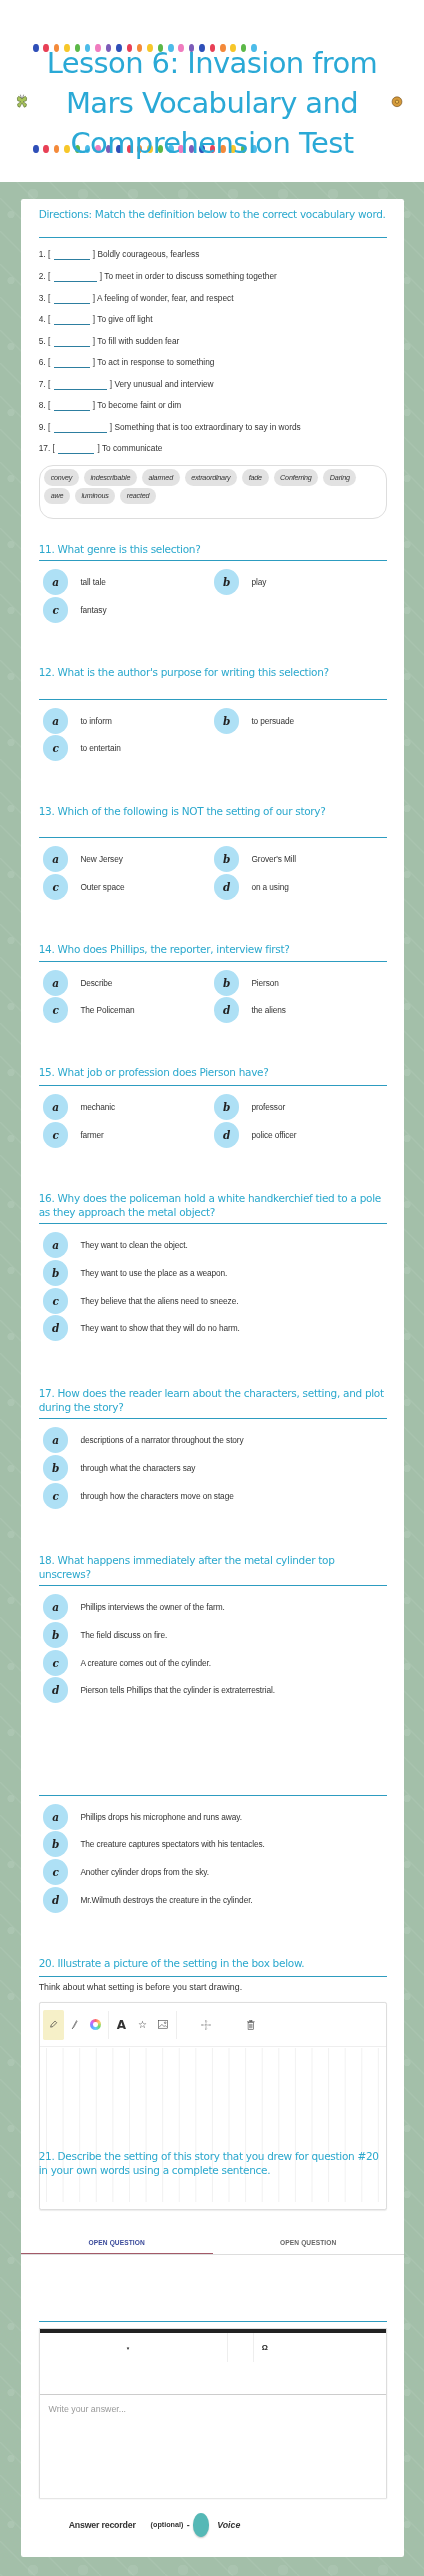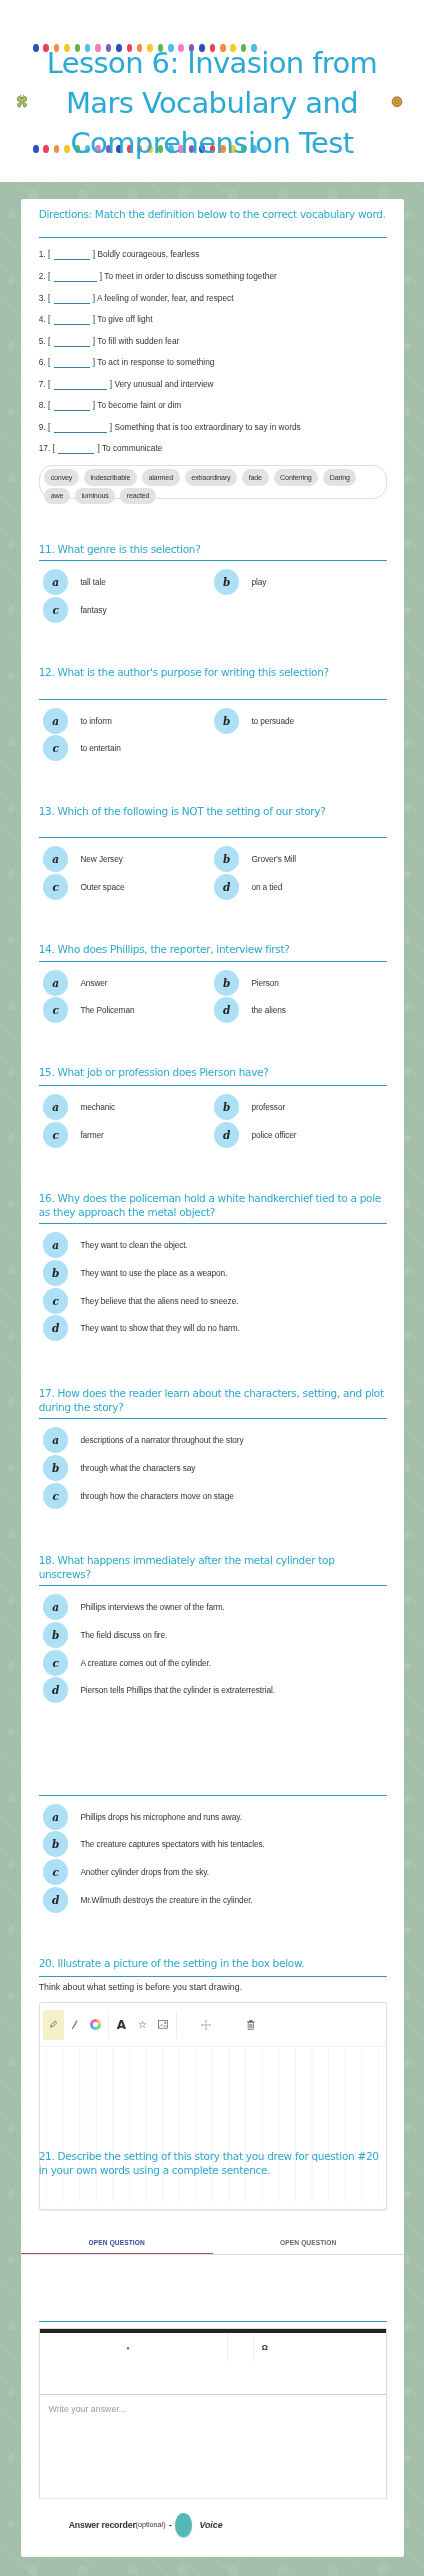--- a/index.html
+++ b/index.html
@@ -48,23 +48,23 @@
   .rule { position: absolute; left: 17.7px; width: 348px; height: 0.6px; background: #2d9cc0; }
   .fill-item {
     position: absolute; left: 17.7px; font-size: 8.3px; color: #333; white-space: nowrap;
     display: flex; align-items: baseline; font-family: "Liberation Sans", sans-serif;
   }
   .fill-item .blank {
     display: inline-block; border-bottom: 0.6px solid #2d7ea0; height: 12px; margin: 0 3.3px 0 3.3px;
     position: relative; top: 3.3px;
   }
   .word-bank {
-    position: absolute; left: 17.7px; top: 266px; width: 348px; height: 34px;
+    position: absolute; left: 17.7px; top: 266px; width: 348px; height: 54px;
     border: 0.6px solid #ddd; border-radius: 14px; padding: 3.3px 4.4px;
-    display: flex; flex-wrap: wrap; gap: 1.7px 5px; align-content: flex-start;
+    display: flex; flex-wrap: wrap; gap: 1.7px 5px; align-content: flex-start; font-style: italic;
   }
   .chip {
     background: #e2e2e2; border-radius: 8.8px; padding: 2.8px 6.6px; font-size: 7.2px; color: #333;
     height: 16.6px; line-height: 11px; letter-spacing: -0.2px;
   }
   .opt { position: absolute; display: flex; align-items: center; height: 24px; }
   .opt .badge {
     width: 25.4px; height: 25.4px; border-radius: 50%; background: #aee0f5;
     display: flex; align-items: center; justify-content: center;
     font-family: "DejaVu Serif", serif; font-style: italic; font-size: 10.5px; color: #222; font-weight: bold;
@@ -99,21 +99,21 @@
   .ed-dropdown .caret { position: absolute; left: 87px; top: 12px; font-size: 5px; color: #222; }
   .ed-blank { position: absolute; left: 188px; top: 0; width: 26px; height: 29px; border-right: 0.6px solid #eee; }
   .ed-omega { position: absolute; left: 222px; top: 10px; font-size: 7.7px; font-weight: bold; color: #222; }
   .editor textarea {
     position: absolute; left: 0; top: 67px; width: 100%; height: 102px; border: none; resize: none; outline: none;
     padding: 7.7px 8.8px; font-family: "Liberation Sans", sans-serif; font-size: 8.8px; color: #333;
   }
   .editor textarea::placeholder { color: #999; }
   .recorder { position: absolute; left: 17.7px; top: 2313px; display: flex; align-items: center; height: 25.4px; }
   .recorder .lbl { font-weight: bold; font-size: 8.8px; color: #333; letter-spacing: -0.2px; margin-left: 30px; }
-  .recorder .opt-lbl { font-weight: normal; font-size: 7.2px; color: #333; margin-left: 0; }
+  .recorder .opt-lbl { font-weight: bold; font-size: 7.2px; color: #333; margin-left: 15px; }
   .recorder .dash { font-weight: bold; margin: 0 3.3px; }
   .rec-btn { width: 16.6px; height: 24px; border-radius: 50%; background: #55b8b6; box-shadow: 0 1.1px 1.7px rgba(0,0,0,0.2); }
   .recorder .voice { font-weight: bold; font-size: 8.8px; color: #333; margin-left: 7.7px; font-style: italic; }
 </style>
 </head>
 <body>
 
 <div class="bg-pattern"></div>
 
 <div class="header">
@@ -289,28 +289,28 @@
   <div class="opt" style="left:193px;top:648px">
       <span class="badge">b</span>
       <span class="txt">Grover's Mill</span>
     </div>
   <div class="opt" style="left:22px;top:676px">
       <span class="badge">c</span>
       <span class="txt">Outer space</span>
     </div>
   <div class="opt" style="left:193px;top:676px">
       <span class="badge">d</span>
-      <span class="txt">on a tied</span>
+      <span class="txt">on a using</span>
     </div>
 
   <div class="q-title" style="top:743px">14. Who does Phillips, the reporter, interview first?</div>
   <div class="rule" style="top:762px"></div>
   <div class="opt" style="left:22px;top:772px">
       <span class="badge">a</span>
-      <span class="txt">Answer</span>
+      <span class="txt">Describe</span>
     </div>
   <div class="opt" style="left:193px;top:772px">
       <span class="badge">b</span>
       <span class="txt">Pierson</span>
     </div>
   <div class="opt" style="left:22px;top:799px">
       <span class="badge">c</span>
       <span class="txt">The Policeman</span>
     </div>
   <div class="opt" style="left:193px;top:799px">

